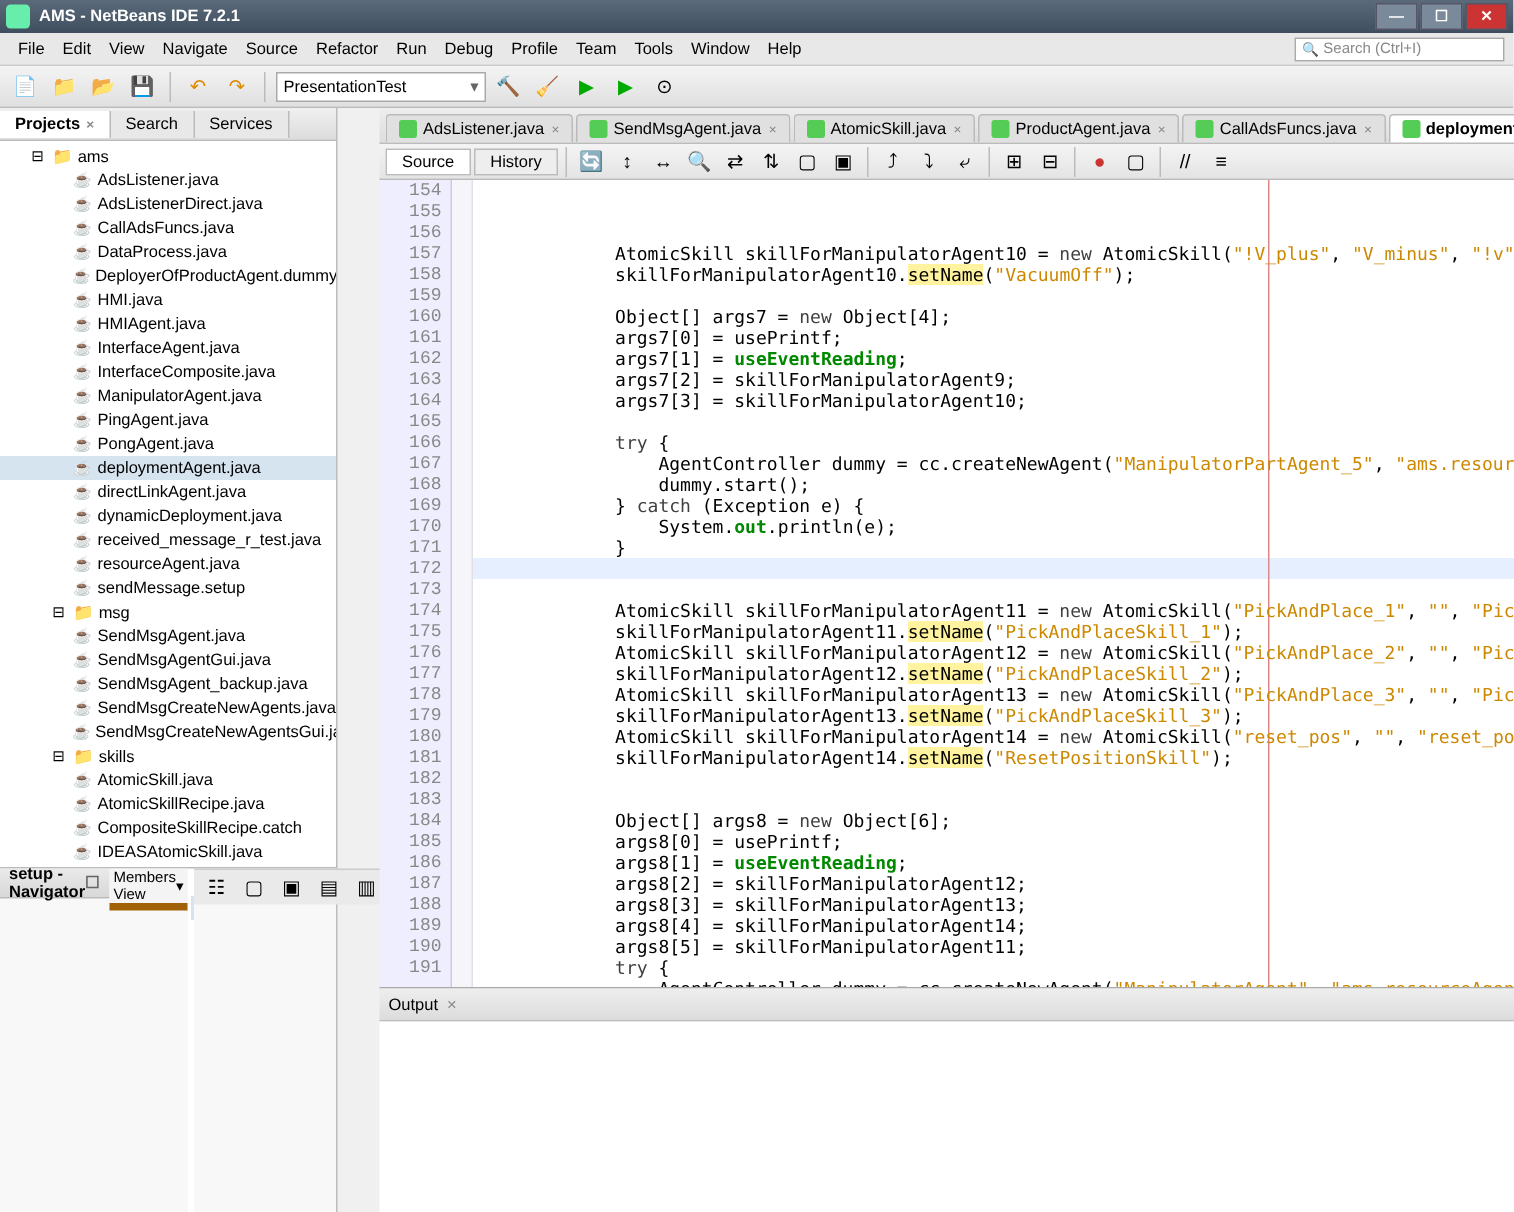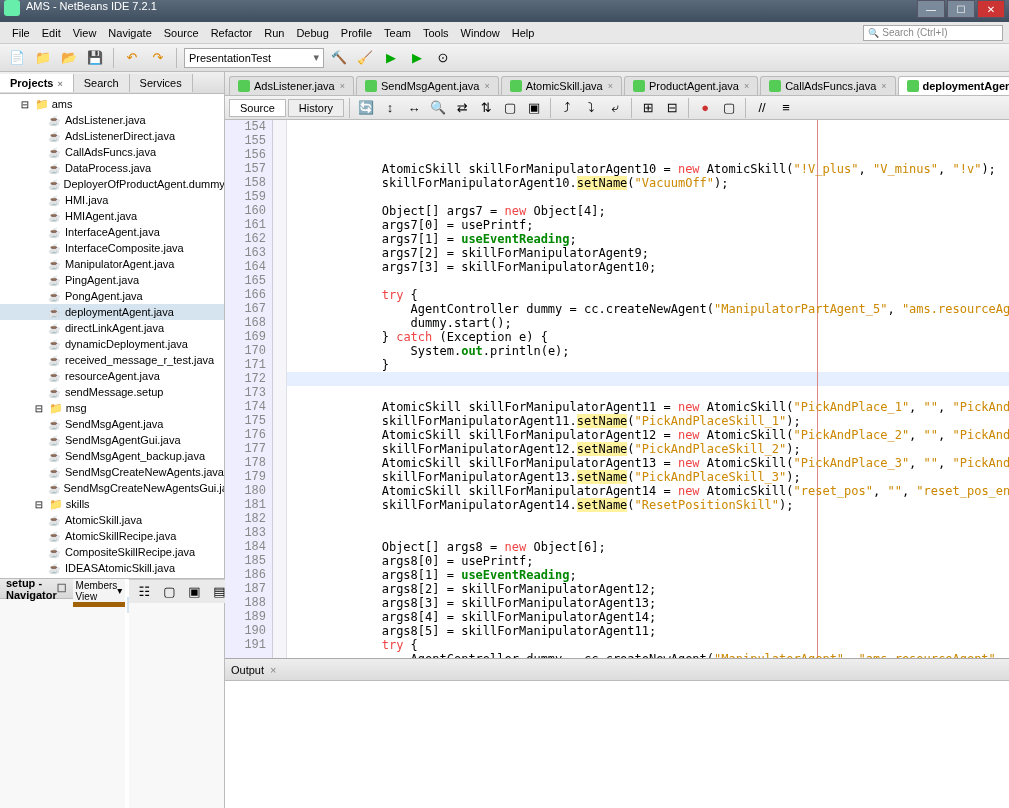--- a/index.html
+++ b/index.html
@@ -1,32 +1,32 @@
 <!DOCTYPE html>
 <html><head>
 <meta charset="utf-8">
 <style>
 * { box-sizing: border-box; margin: 0; padding: 0; }
 body { font-family: "Segoe UI", Tahoma, sans-serif; font-size: 11px; background: #f0f0f0; overflow: hidden; width: 1009px; height: 808px; }
-.titlebar { height: 22px; background: linear-gradient(#5a6a7a, #3e4e5e); color: #fff; display: flex; padding: 0 4px; }
+.titlebar { height: 22px; background: linear-gradient(#5a6a7a, #3e4e5e); color: #fff; display: flex; align-items: center; padding: 0 4px; font-weight: bold; }
 .titlebar .logo { width: 16px; height: 16px; background: #6ea; border-radius: 3px; margin-right: 6px; }
 .titlebar .title { flex: 1; font-size: 11px; }
 .winbtns { display: flex; gap: 2px; }
 .winbtn { width: 28px; height: 18px; background: #7a8a9a; border: 1px solid #556; display: flex; align-items: center; justify-content: center; font-size: 10px; color: #fff; }
 .winbtn.close { background: #c33; }
 .menubar { height: 22px; background: #e8e8e8; border-bottom: 1px solid #ccc; display: flex; align-items: center; padding: 0 6px; }
 .menubar span { padding: 2px 6px; cursor: default; }
 .searchbox { margin-left: auto; width: 140px; height: 16px; border: 1px solid #aaa; background: #fff; font-size: 10px; padding: 0 4px; color: #888; display: flex; align-items: center; }
 .searchbox::before { content: "🔍"; font-size: 9px; margin-right: 3px; }
 .toolbar { height: 28px; background: linear-gradient(#f4f4f4,#e0e0e0); border-bottom: 1px solid #bbb; display: flex; align-items: center; padding: 0 6px; gap: 4px; }
 .tbtn { width: 22px; height: 22px; border: 1px solid transparent; display: flex; align-items: center; justify-content: center; font-size: 13px; }
 .tsep { width: 1px; height: 20px; background: #bbb; margin: 0 3px; }
 .combo { height: 20px; border: 1px solid #aaa; background: #fff; font-size: 11px; padding: 0 18px 0 4px; position: relative; min-width: 140px; display: flex; align-items: center; }
 .combo::after { content: "▾"; position: absolute; right: 4px; color: #666; }
-.main { display: flex; height: 736px; }
+.main { display: flex; height: 736px; gap: 28px; }
 .leftcol { width: 225px; background: #f8f8f8; border-right: 1px solid #bbb; display: flex; flex-direction: column; }
 .panel-tabs { height: 22px; background: linear-gradient(#f0f0f0,#dcdcdc); border-bottom: 1px solid #bbb; display: flex; align-items: center; font-size: 11px; }
 .panel-tab { padding: 3px 10px; border-right: 1px solid #bbb; background: #e8e8e8; }
 .panel-tab.active { background: #fff; font-weight: bold; }
 .panel-tab .x { margin-left: 4px; color: #888; font-size: 9px; }
 .tree { flex: 1; overflow: auto; background: #fff; font-size: 11px; padding: 2px 0; }
 .tree-row { display: flex; align-items: center; height: 16px; padding-left: 4px; white-space: nowrap; }
 .tree-row.sel { background: #d6e4f0; }
 .ticon { width: 14px; height: 14px; margin-right: 3px; display: inline-flex; align-items: center; justify-content: center; font-size: 10px; }
 .indent1 { padding-left: 18px; } .indent2 { padding-left: 32px; } .indent3 { padding-left: 48px; }
@@ -45,21 +45,21 @@
 .file-tab .x { margin-left: 5px; color: #888; font-size: 9px; }
 .sub-toolbar { height: 24px; background: linear-gradient(#f4f4f4,#e4e4e4); border-bottom: 1px solid #bbb; display: flex; align-items: center; padding: 0 4px; gap: 2px; }
 .sub-toolbar .st-tab { padding: 2px 10px; border: 1px solid #bbb; background: #eee; font-size: 11px; }
 .sub-toolbar .st-tab.active { background: #fff; }
 .editor { flex: 1; display: flex; background: #fff; font-family: "Courier New", monospace; font-size: 12px; overflow: auto; position: relative; }
 .gutter { width: 48px; background: #eef; border-right: 1px solid #ccd; text-align: right; padding-right: 6px; color: #888; line-height: 14px; }
 .code { flex: 1; padding-left: 8px; line-height: 14px; white-space: pre; position: relative; }
 .code .hl { background: #e6efff; display: block; position: absolute; left: 0; right: 0; height: 14px; z-index: 0; }
 .code .margin { position: absolute; left: 530px; top: 0; bottom: 0; width: 1px; background: #d88; z-index: 1; }
 .code pre { position: relative; z-index: 2; }
-.kw-blue { color: #ef4444; } .kw-green { color: #008800; font-weight: bold; } .str { color: #cc8800; } .met { background: #fff3a0; }
+.kw-blue { color: #404040; } .kw-green { color: #008800; font-weight: bold; } .str { color: #cc8800; } .met { background: #fff3a0; }
 .fold-marks { width: 14px; background: #f6f6fa; border-right: 1px solid #e0e0e8; }
 .output-panel { height: 150px; border-top: 1px solid #aaa; display: flex; flex-direction: column; }
 .output-tab { height: 22px; background: linear-gradient(#eee,#dcdcdc); border-bottom: 1px solid #bbb; display: flex; align-items: center; padding: 0 6px; font-size: 11px; }
 .output-tab .x { margin-left: 6px; color: #888; }
 .output-body { flex: 1; background: #fff; }
 </style>
 </head>
 <body>
 
 <div class="titlebar">
@@ -222,21 +222,21 @@
         <div class="tree-row indent3">
           <span class="ticon">☕</span>
           <span>AtomicSkill.java</span>
         </div>
         <div class="tree-row indent3">
           <span class="ticon">☕</span>
           <span>AtomicSkillRecipe.java</span>
         </div>
         <div class="tree-row indent3">
           <span class="ticon">☕</span>
-          <span>CompositeSkillRecipe.java</span>
+          <span>CompositeSkillRecipe.catch</span>
         </div>
         <div class="tree-row indent3">
           <span class="ticon">☕</span>
           <span>IDEASAtomicSkill.java</span>
         </div>
         <div class="tree-row indent3">
           <span class="ticon">☕</span>
         </div>
       </div>
 

